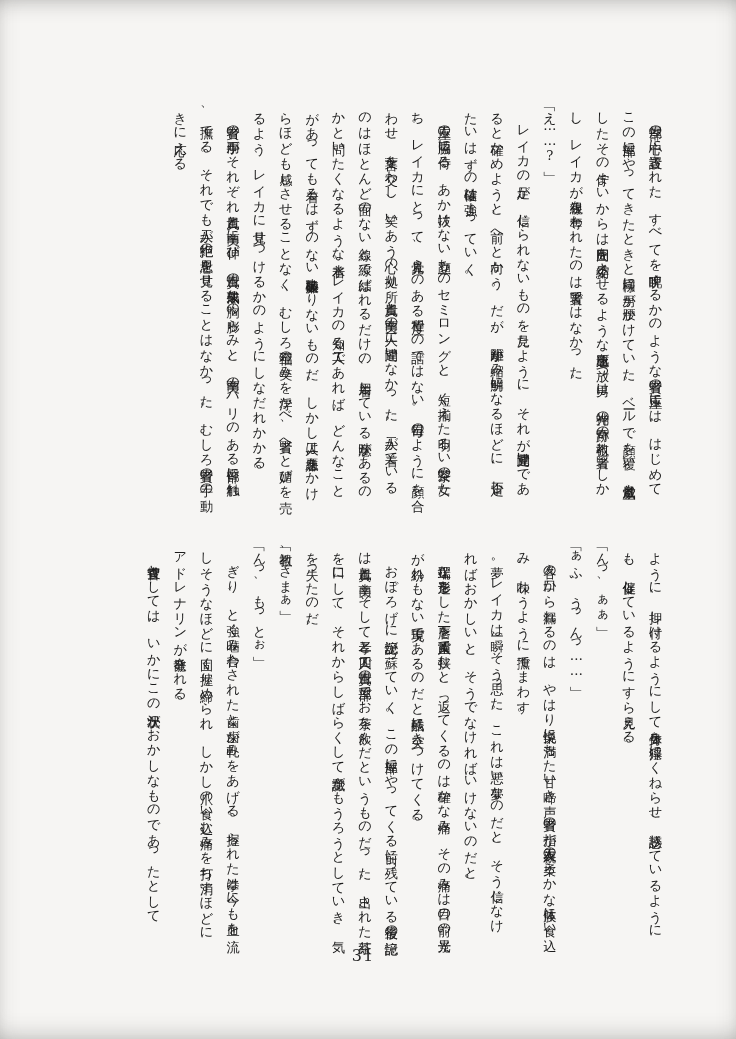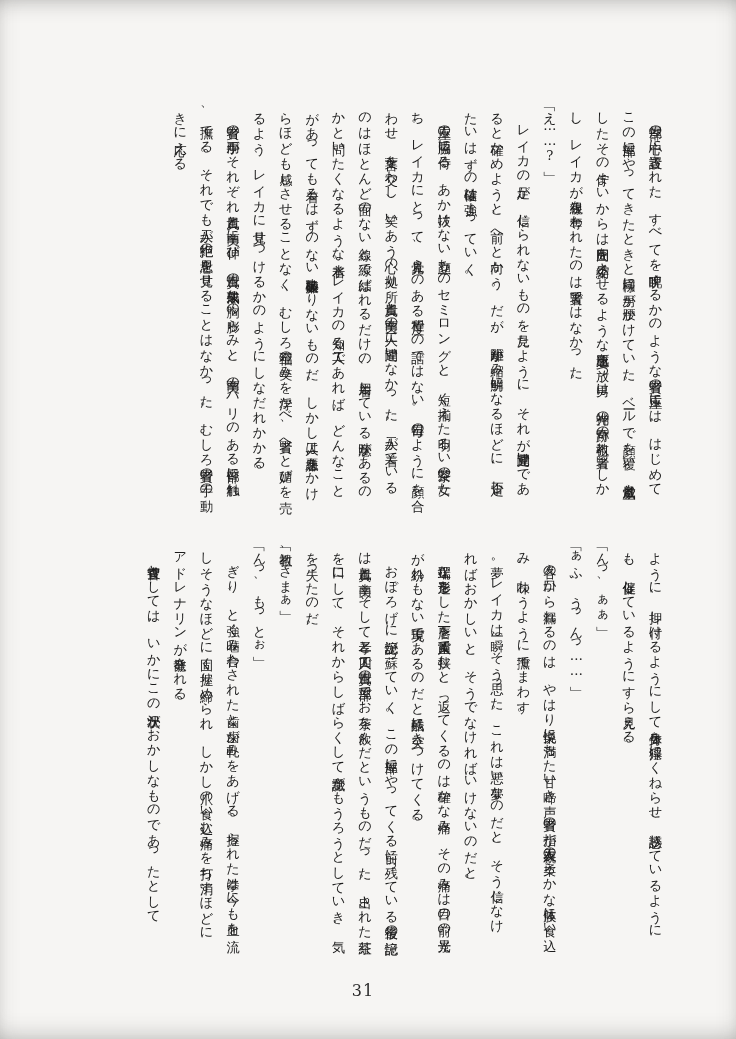--- a/index.html
+++ b/index.html
@@ -52,21 +52,20 @@
   }
   .page-number {
     position: absolute;
     top: 946px;
     left: 0;
     width: 726px; 
     text-align: center;
     font-size: 16px;
     letter-spacing: 1px;
     color: #2b2b2b;
-    margin-top: 35px;
   }
 </style>
 </head>
 <body>
 
 <div class="page">
 
   <div class="text-block top">
     <p class="indent">部屋の中心に設置された、すべてを睥睨するかのような賢者の玉座には、はじめてこの部屋にやってきたときと同様に男が腰かけていた。ベールで顔を覆い、威風堂々としたその佇まいからは周囲を委縮させるような圧迫感を放つ男は、神光の奇跡の教祖、賢者。しかし、レイカが視線を奪われたのは賢者ではなかった。</p>
     <p>「え……?」</p>

